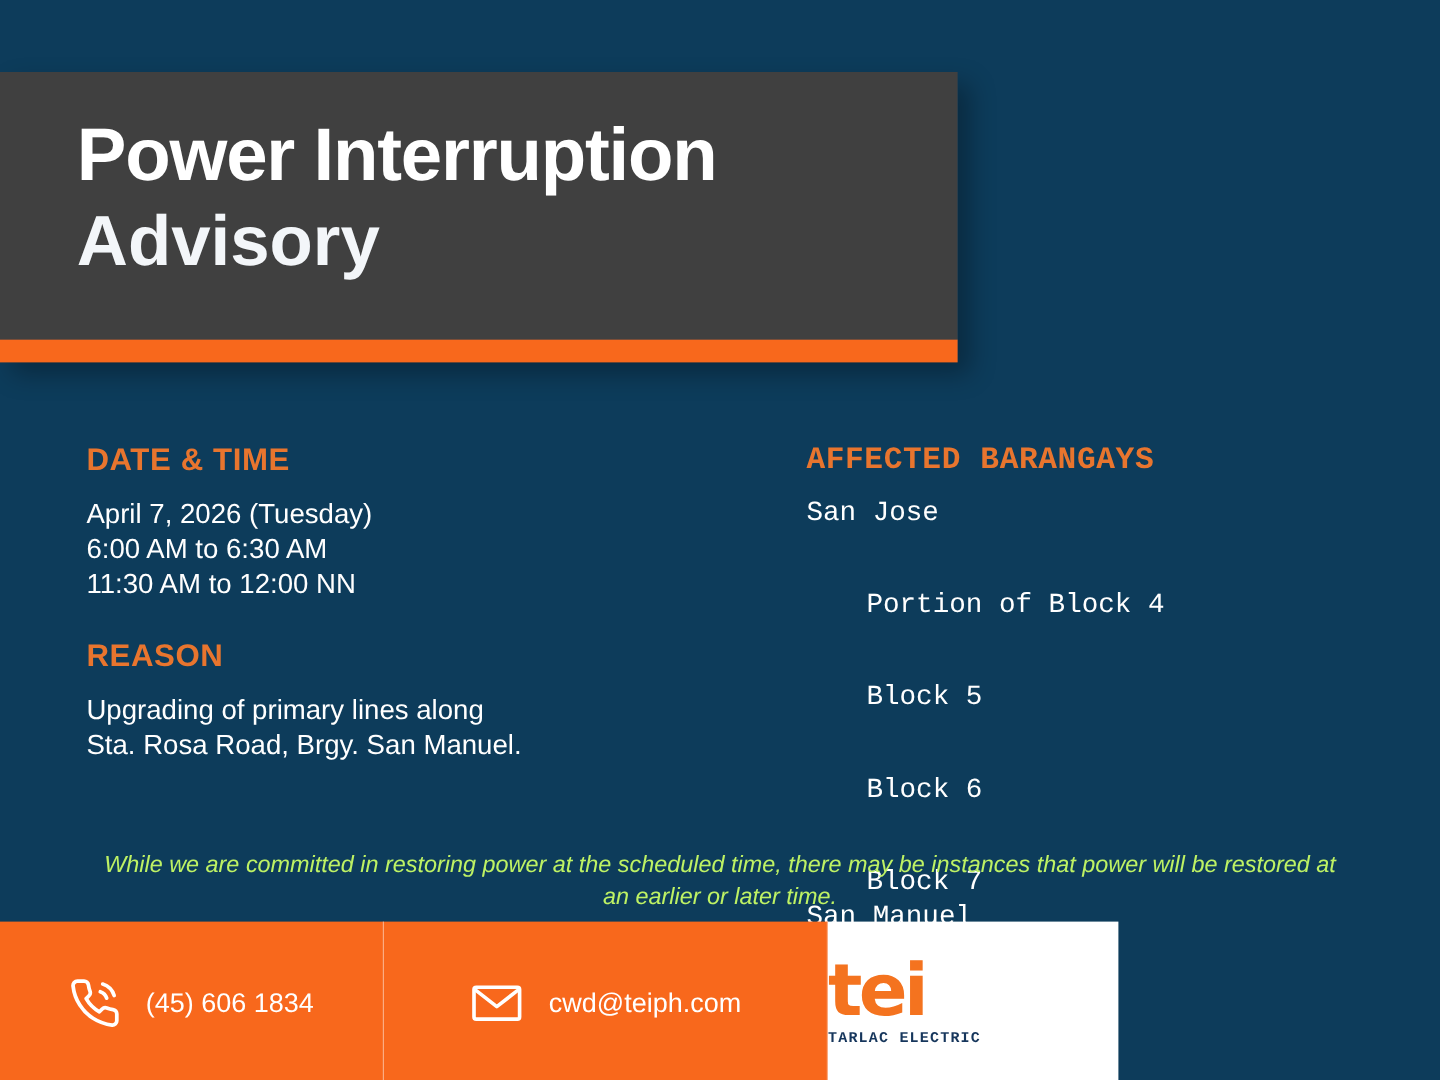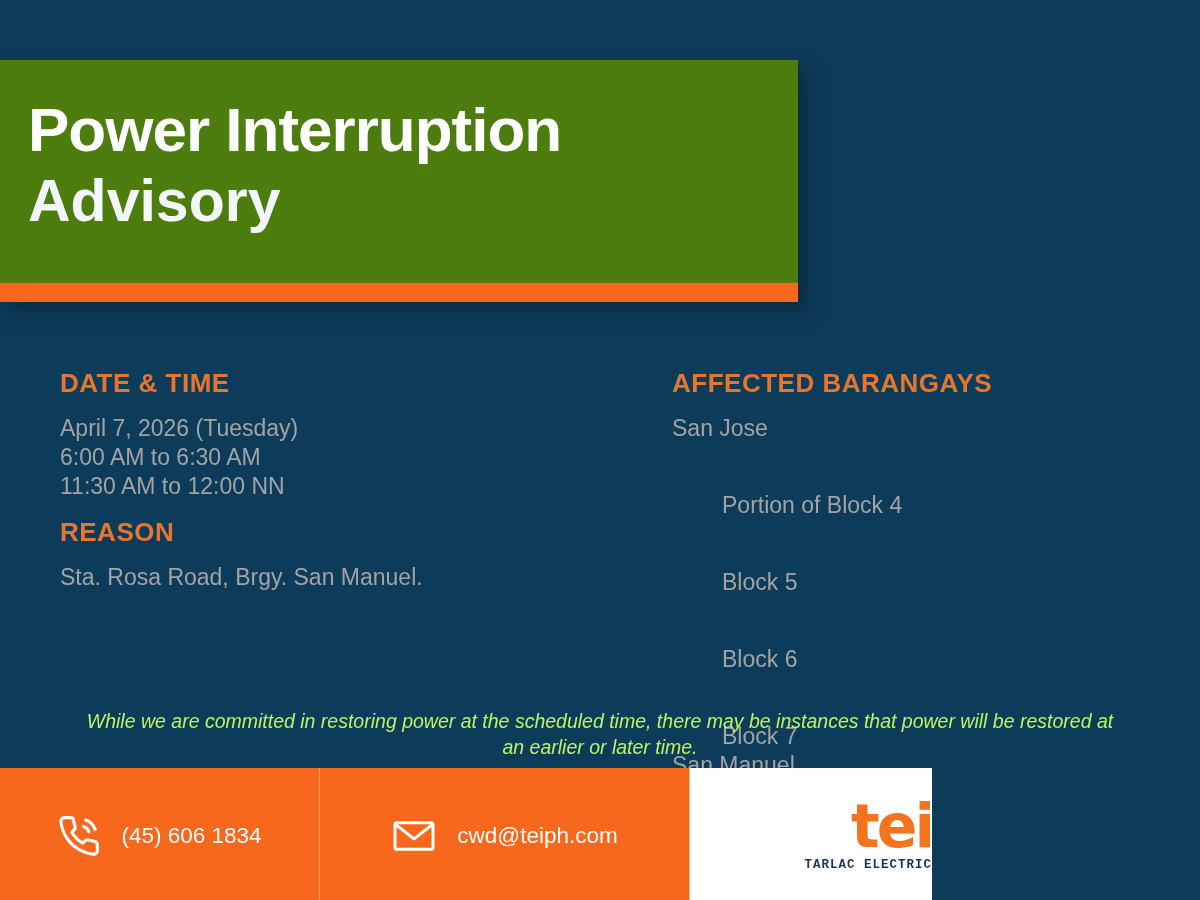--- a/index.html
+++ b/index.html
@@ -9,46 +9,46 @@
     font-family:"Liberation Sans", sans-serif;
     position:relative; overflow:hidden;
   }
 
   
   .header-box {
     position:absolute; left:0; top:60px; width:798px;
     box-shadow:10px 10px 20px rgba(0,0,0,.30);
   }
   .header-title-area {
-    background:#4d7c0f; height:223px; box-sizing:border-box;
-    padding:34px 0 0 28px;
+    background:#404040; height:223px; box-sizing:border-box;
+    padding:34px 0 0 64px;
   }
   .title-bold {
     color:#ffffff; font-size:62px; font-weight:800;
     line-height:72px; letter-spacing:-1px; white-space:nowrap;
   }
   .title-light {
     color:#f3f6f9; font-size:59px; font-weight:700;
     line-height:62px; margin-top:4px; letter-spacing:0;
   }
   .header-accent-bar { height:19px; background:#f8681c; }
 
   
   .col { position:absolute; top:368px; }
-  .col-left  { left:60px;  width:520px; }
-  .col-right { left:672px; width:480px; }
+  .col-left  { left:72px;  width:520px; }
+  .col-right { left:672px; width:480px;font-family:Liberation Mono, monospace; }
 
   .section-title {
     color:#e8752e; font-size:26px; font-weight:600;
     letter-spacing:.5px; margin:0 0 15px 0;
   }
   .body-line, .affected-item {
-    color:#a3a3a3; font-size:23px; line-height:29px; font-weight:400;
+    color:#ffffff; font-size:23px; line-height:29px; font-weight:400;
   }
-  .reason-block { margin-top:16px; }
+  .reason-block { margin-top:30px; }
   .affected-item.indent { padding-left:50px;margin-top:48px; }
 
   
   .disclaimer-wrap {
     position:absolute; top:708px; left:0; width:1200px; text-align:center;
   }
   .disclaimer {
     display:inline-block; max-width:1050px;
     color:#bef264; font-style:italic; font-size:19.5px; line-height:26px;
   }
@@ -63,21 +63,21 @@
     display:flex; align-items:center; justify-content:center; gap:20px;
     color:#ffffff; font-size:22.5px; font-weight:500;
   }
   .cell-phone { width:320px; border-right:1px solid rgba(255,255,255,.45); }
   .cell-email { width:370px; border-right:1px solid rgba(255,255,255,.45); }
   .cell-fb    { width:268px; }
   .footer-cell svg { display:block; }
 
   .logo-cell {
     width:242px; height:132px; background:#ffffff;
-    display:flex; flex-direction:column; align-items:flex-end; justify-content:center;
+    display:flex; flex-direction:column; align-items:flex-start; justify-content:center;
   }
   .logo-text {
     font-family:"DejaVu Sans", sans-serif;
     color:#f4731f; font-size:60px; font-weight:800;
     line-height:58px; letter-spacing:-3px;
   }
   .logo-subtext {
     color:#16365c; font-size:12.5px; font-weight:700;
     letter-spacing:1px; margin-top:3px;
     font-family:Liberation Mono, monospace;
@@ -95,20 +95,21 @@
 </div>
 
 <div class="col col-left">
   <div class="section-title">DATE &amp; TIME</div>
   <div class="body-line">April 7, 2026 (Tuesday)</div>
   <div class="body-line">6:00 AM to 6:30 AM</div>
   <div class="body-line">11:30 AM to 12:00 NN</div>
 
   <div class="reason-block">
     <div class="section-title">REASON</div>
+    <div class="body-line">Upgrading of primary lines along</div>
     <div class="body-line">Sta. Rosa Road, Brgy. San Manuel.</div>
   </div>
 </div>
 
 <div class="col col-right">
   <div class="section-title">AFFECTED BARANGAYS</div>
   <div class="affected-item">San Jose</div>
   <div class="affected-item indent">Portion of Block 4</div>
   <div class="affected-item indent">Block 5</div>
   <div class="affected-item indent">Block 6</div>

